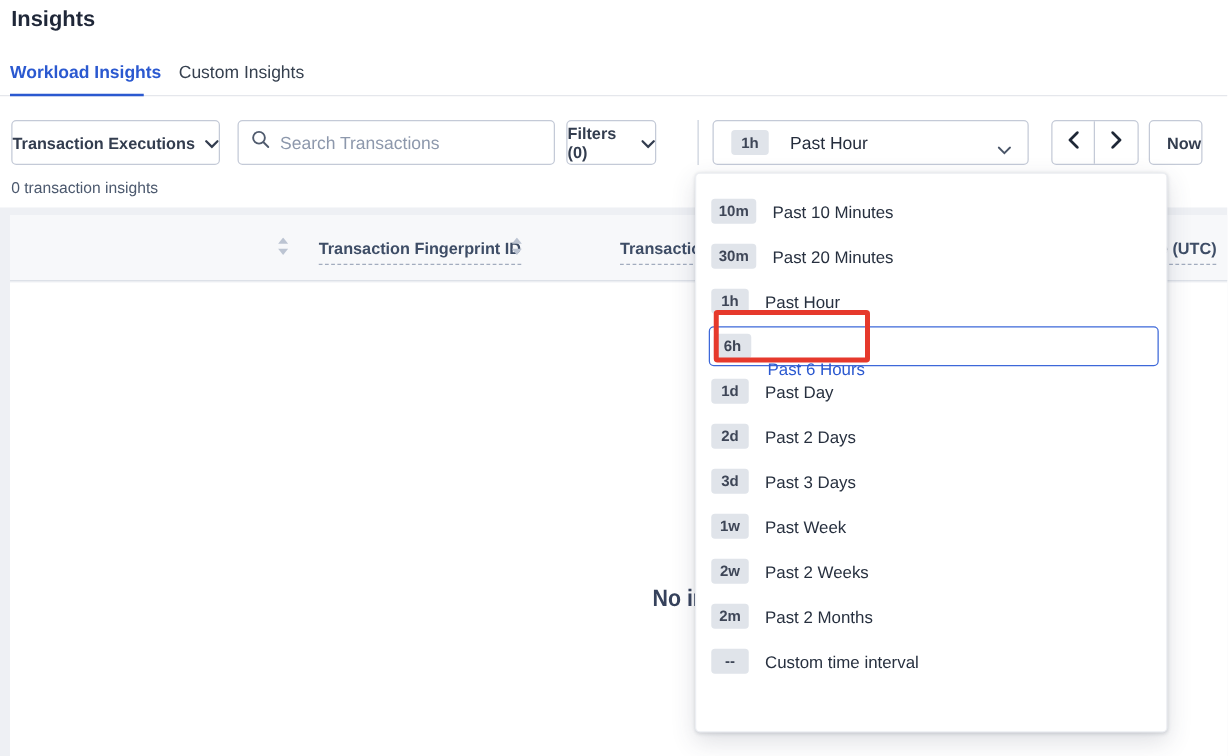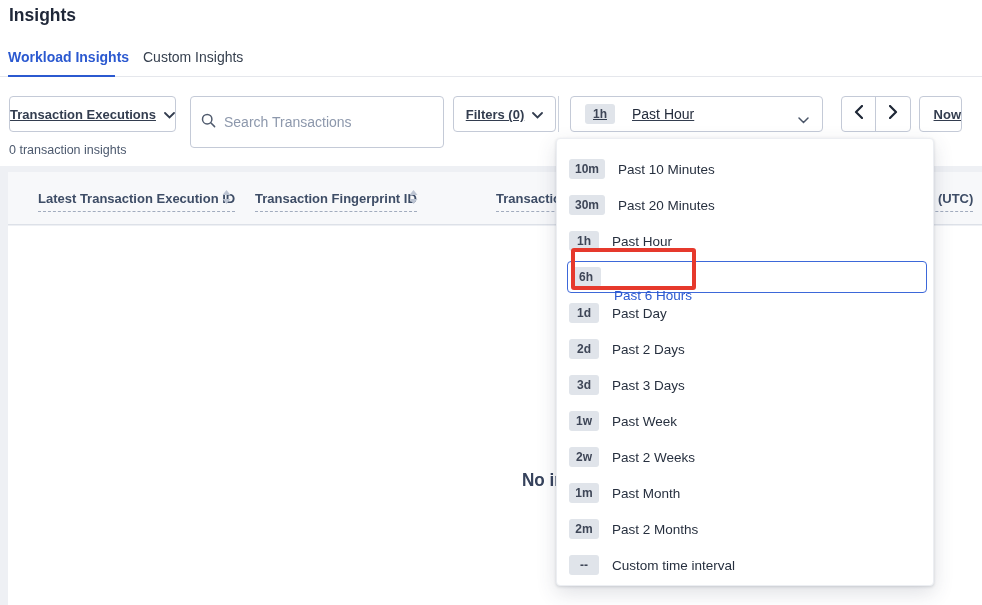--- a/index.html
+++ b/index.html
@@ -23,34 +23,34 @@
   .tab-workload { left:8px; color:#2b59d0; font-weight:700; }
   .tab-schema { left:143px; color:#36404f; font-weight:400; }
   .tab-underline { position:absolute; top:75px; left:8px; width:107px; height:2px; background:#2b59d0; }
 
   
   .toolbar { position:absolute; top:96px; left:0; right:0; height:36px; }
   .btn {
     position:absolute; top:0; height:36px; background:#fff;
     border:1px solid #c4cad7; border-radius:4px;
     display:flex; align-items:center; justify-content:center;
-    font-size:13px; font-weight:700; color:#333d4f; cursor:pointer; gap:8px;text-decoration:underline;
+    font-size:13px; font-weight:700; color:#333d4f; cursor:pointer; gap:8px;
   }
   .view-select { left:9px; width:167px; }
   .searchbox {
-    position:absolute; top:0; left:190px; width:254px; height:52px;
+    position:absolute; top:0; left:190px; width:254px; height:36px;
     background:#fff; border:1px solid #c4cad7; border-radius:4px;
     display:flex; align-items:center; padding:0 10px; gap:8px;
   }
   .searchbox input {
     border:none; outline:none; flex:1; font-size:14px;
     font-family:"Liberation Sans", sans-serif; color:#242c3c; background:transparent;
   }
   .searchbox input::placeholder { color:#8d98ac; }
-  .filters-btn { left:453px; width:103px; }
+  .filters-btn { left:453px; width:72px; }
   .toolbar-divider { position:absolute; top:0; left:558px; width:1px; height:36px; background:#ccd2dd; }
   .time-picker { left:570px; width:253px; justify-content:flex-start; padding:0 14px; font-weight:400; }
   .time-picker .chev { position:absolute; right:13px; top:15px; }
   .badge {
     display:inline-block; min-width:30px; padding:3px 6px; text-align:center;
     background:#e0e4ea; border-radius:3px;
     font-size:12px; font-weight:700; color:#3e4657; line-height:1.2;
   }
   .time-picker-label { margin-left:9px; font-size:14px; color:#242c3c; }
   .pager { position:absolute; top:0; left:841px; width:70px; height:36px;
@@ -172,23 +172,20 @@
 
     <div class="btn now-btn">
       <span>Now</span>
     </div>
   </div>
 
   <div class="count-text">0 transaction insights</div>
 
   <div class="content-bg"></div>
   <div class="thead">
-    <div class="th" style="left:30px;">
-      <span class="th-label">Latest Transaction Execution ID</span>
-    </div>
     <span class="sort-icon" style="left:214px;">
       <svg width="9" height="14" viewBox="0 0 9 14">
           <path d="M4.5 0L8.5 5H0.5z" fill="#bcc4d2"></path>
           <path d="M4.5 14L0.5 9h8z" fill="#bcc4d2"></path>
         </svg>
     </span>
     <div class="th" style="left:247px;">
       <span class="th-label">Transaction Fingerprint ID</span>
     </div>
     <span class="sort-icon" style="left:401px;">
@@ -239,24 +236,20 @@
     </div>
     <div class="dd-item">
       <span class="badge">1w</span>
       <span class="dd-label">Past Week</span>
     </div>
     <div class="dd-item">
       <span class="badge">2w</span>
       <span class="dd-label">Past 2 Weeks</span>
     </div>
     <div class="dd-item">
-      <span class="badge">1m</span>
-      <span class="dd-label">Past Month</span>
-    </div>
-    <div class="dd-item">
       <span class="badge">2m</span>
       <span class="dd-label">Past 2 Months</span>
     </div>
     <div class="dd-item">
       <span class="badge">--</span>
       <span class="dd-label">Custom time interval</span>
     </div>
   </div>
 
   <div class="annotation-box"></div>

